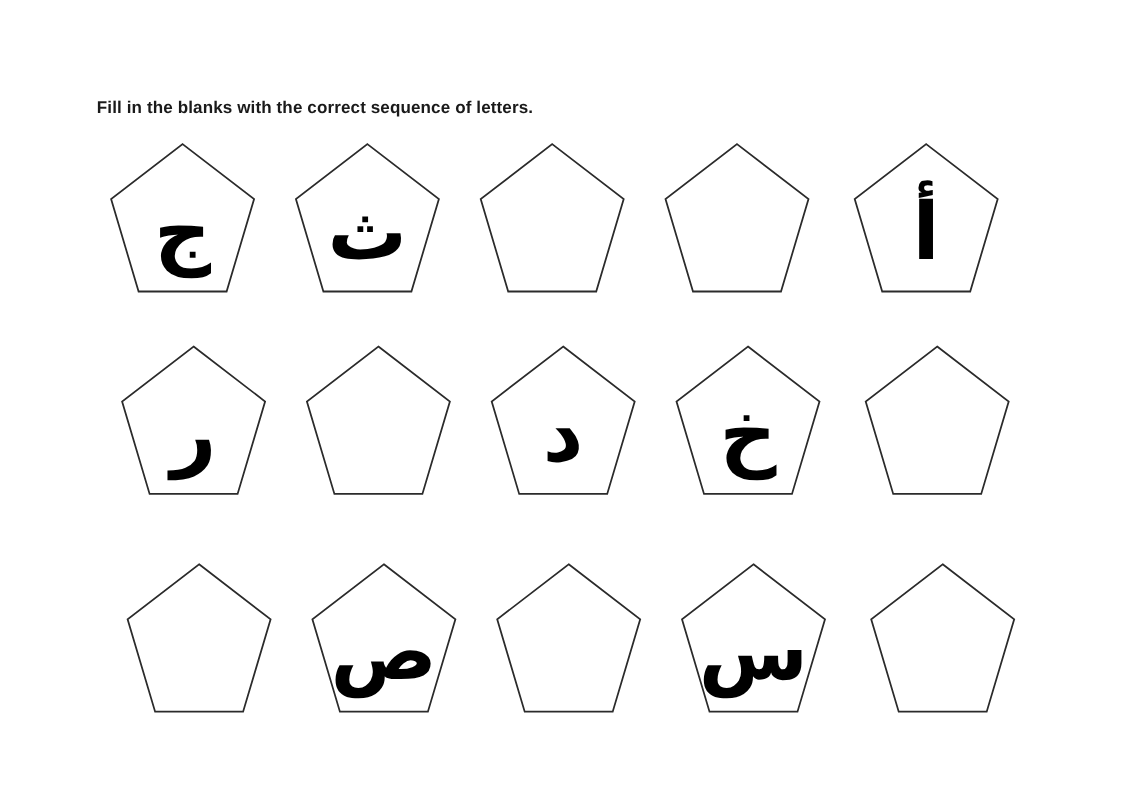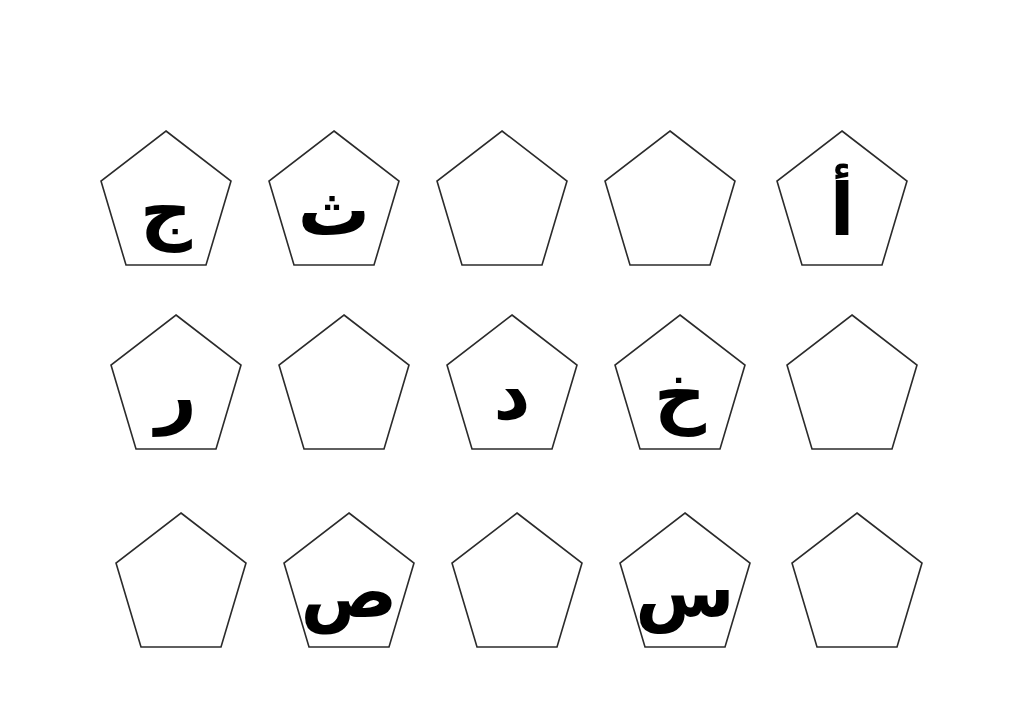--- a/index.html
+++ b/index.html
@@ -65,20 +65,21 @@
   
   .r0 { top: 129px; }
   .r1 { top: 313px; margin-left: 10px; }
   .r2 { top: 511px; margin-left: 15px; }
 </style>
 </head>
 <body>
 
 <div class="page">
 
+  <div class="instruction">Fill in the blanks with the correct sequence of letters.</div>
 
   <div class="cell r0 c0">
     <svg viewBox="0 0 134 138">
         <polygon points="67,2 132,52 107,136 27,136 2,52"></polygon>
       </svg>
     <span class="letter">ج</span>
   </div>
   <div class="cell r0 c1">
     <svg viewBox="0 0 134 138">
         <polygon points="67,2 132,52 107,136 27,136 2,52"></polygon>

